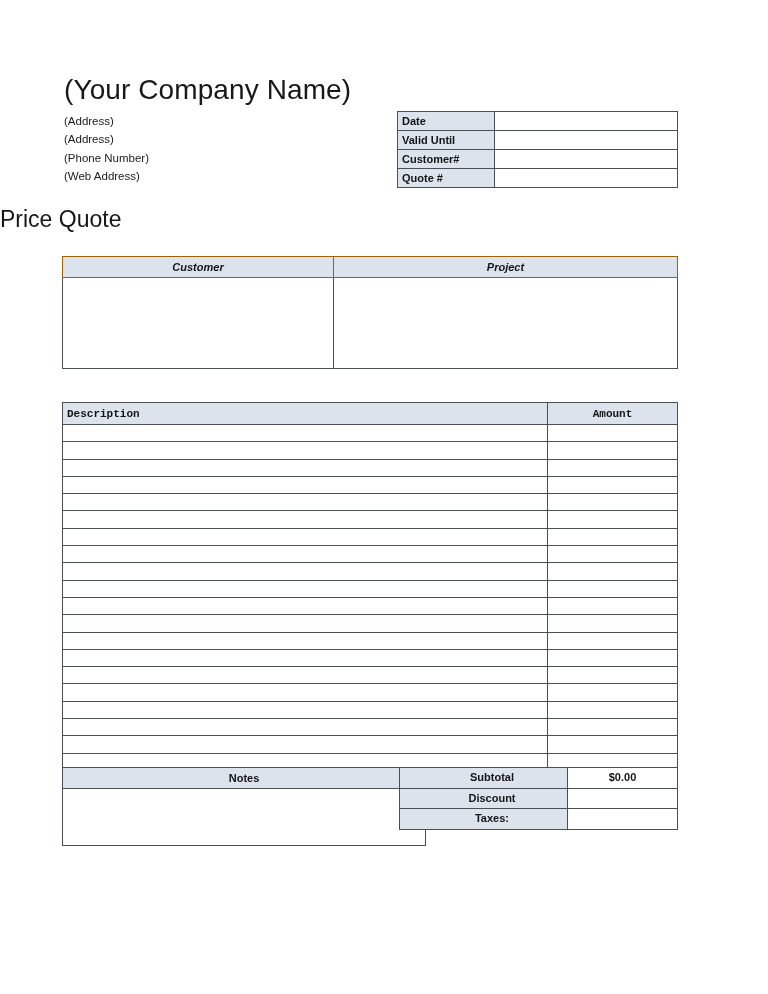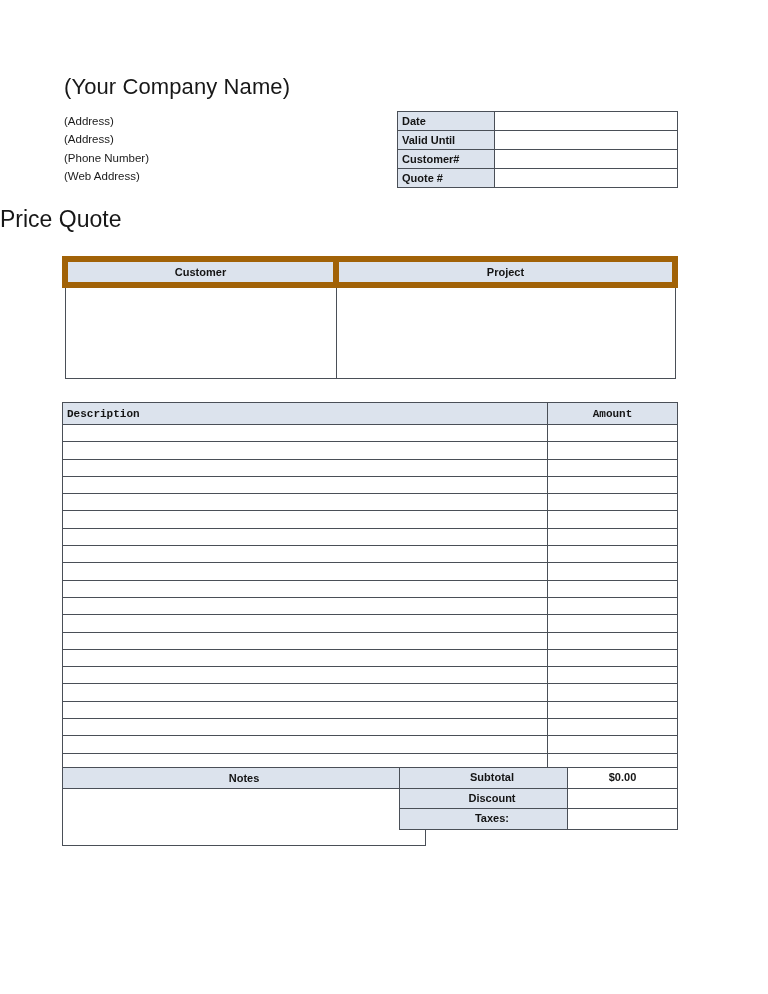--- a/index.html
+++ b/index.html
@@ -20,21 +20,21 @@
     position: absolute;
     inset: 0;
     background: #ffffff;
   }
 
   
   .company-name {
     position: absolute;
     left: 64px;
     top: 74px;
-    font-size: 22px;
+    font-size: 28px;
     font-weight: 400;
     letter-spacing: 0.1px;
     color: #181818;
     white-space: nowrap;
   }
   .company-address {
     position: absolute;
     left: 64px;
     top: 112px;
     font-size: 11.5px;
@@ -89,23 +89,24 @@
     top: 256px;
     width: 616px;
     border-collapse: collapse;
     table-layout: fixed;
   }
   .cp-table th {
     height: 18px;
     font-size: 11px;
     font-weight: bold;
     background: #dce3ed;
-    border: 6px solid #a16207;
+    border: 1px solid #a16207;
     color: #141414;
     text-align: center;
+    font-style: italic;
   }
   .cp-table td {
     height: 88px;
     border: 1px solid #4a4f57;
     background: #ffffff;
     vertical-align: top;
   }
   .cp-col-customer { width: 271px; }
 
   

